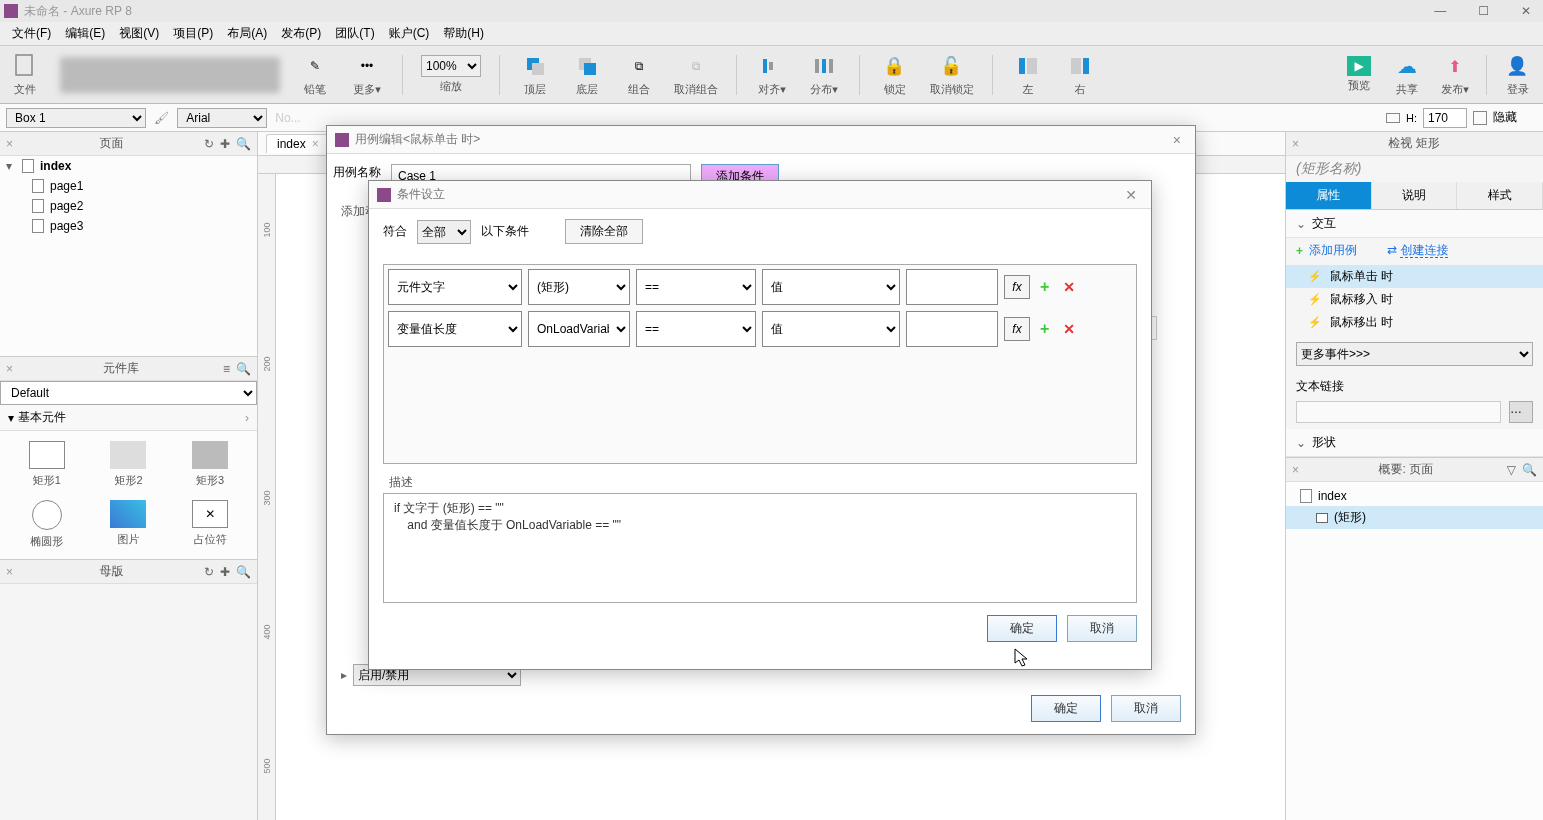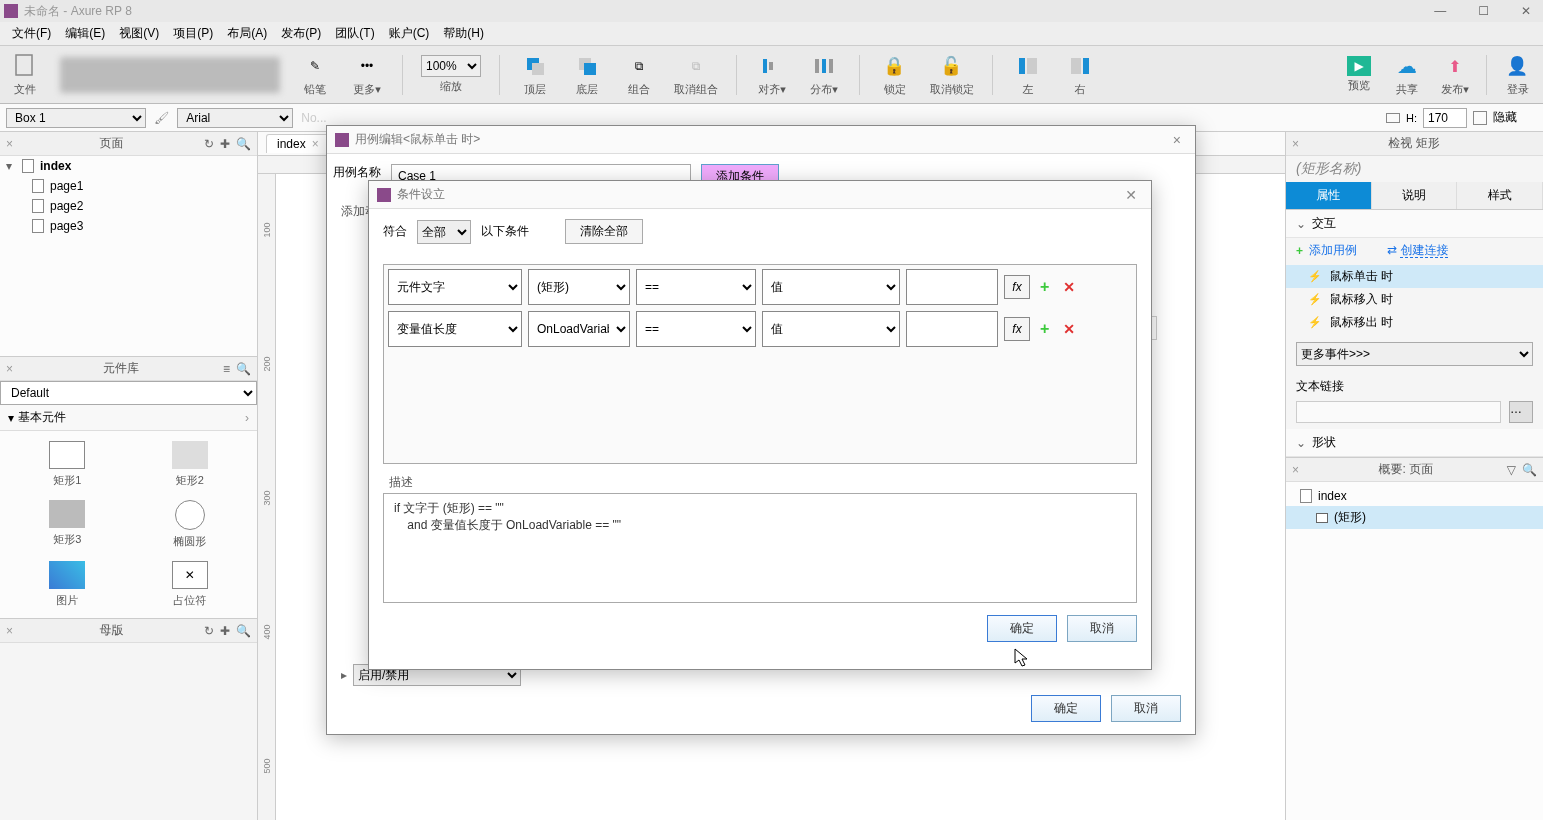--- a/index.html
+++ b/index.html
@@ -24,21 +24,21 @@
 .tb-sep { width: 1px; height: 40px; background: #ccc; }
 .tb-zoom { display: flex; flex-direction: column; align-items: center; gap: 2px; }
 .tb-zoom select { width: 60px; height: 22px; font-size: 12px; border: 1px solid #aaa; }
 .tb-right { margin-left: auto; display: flex; align-items: center; gap: 14px; }
 .blurred { filter: blur(3px); background: #bbb; width: 220px; height: 36px; border-radius: 2px; }
 
 
 .formatbar { height: 28px; background: #fafafa; border-bottom: 1px solid #ccc; display: flex; align-items: center; padding: 0 6px; gap: 8px; }
 .formatbar select, .formatbar input { height: 20px; border: 1px solid #aaa; padding: 0 4px; font-size: 12px; }
 .fb-sel { width: 140px; }
-.fb-font { width: 116px; }
+.fb-font { width: 90px; }
 .fb-right { margin-left: auto; display: flex; align-items: center; gap: 6px; }
 .fb-num { width: 44px; }
 .fb-chk { width: 14px; height: 14px; border: 1px solid #888; }
 .fb-wh-icon { width: 14px; height: 10px; border: 1px solid #888; display: inline-block; }
 
 
 .main { display: flex; height: calc(820px - 22px - 24px - 58px - 28px); }
 
 
 .left { width: 258px; display: flex; flex-direction: column; background: #f5f5f5; border-right: 1px solid #ccc; }
@@ -49,21 +49,21 @@
 .panel-hdr .close-icon { margin-right: 6px; color: #999; cursor: pointer; }
 .page-tree { flex: 0 0 200px; overflow: auto; background: #fcfcfc; }
 .tree-item { padding: 3px 8px 3px 16px; display: flex; align-items: center; gap: 6px; cursor: pointer; }
 .tree-item.root { padding-left: 6px; font-weight: normal; }
 .tree-item .pg-icon { width: 12px; height: 14px; border: 1px solid #888; background: #fff; }
 .tree-item .collapse { width: 10px; color: #666; }
 
 .lib-panel { flex: 0 0 auto; border-top: 1px solid #ccc; }
 .lib-select { width: 100%; height: 24px; border: 1px solid #aaa; padding: 0 6px; background: #fff; }
 .lib-collapse { padding: 4px 8px; background: #f8f8f8; border-bottom: 1px solid #ddd; display: flex; align-items: center; gap: 4px; }
-.lib-grid { display: grid; grid-template-columns: repeat(2, 1fr); gap: 12px 8px; padding: 10px; background: #fcfcfc; }
+.lib-grid { display: grid; grid-template-columns: repeat(3, 1fr); gap: 12px 8px; padding: 10px; background: #fcfcfc; }
 .lib-item { display: flex; flex-direction: column; align-items: center; gap: 4px; cursor: pointer; }
 .lib-shape { width: 36px; height: 28px; }
 .lib-shape.rect { border: 1px solid #888; background: #fff; }
 .lib-shape.rect2 { background: #ddd; }
 .lib-shape.rect3 { background: #bbb; }
 .lib-shape.circ { border: 1px solid #888; border-radius: 50%; width: 30px; height: 30px; background: #fff; }
 .lib-shape.img { background: linear-gradient(45deg,#3a7bd5,#3abde5); }
 .lib-shape.ph { border: 1px solid #888; background: #fff; display: flex; align-items: center; justify-content: center; }
 .lib-label { font-size: 11px; color: #555; }
 

